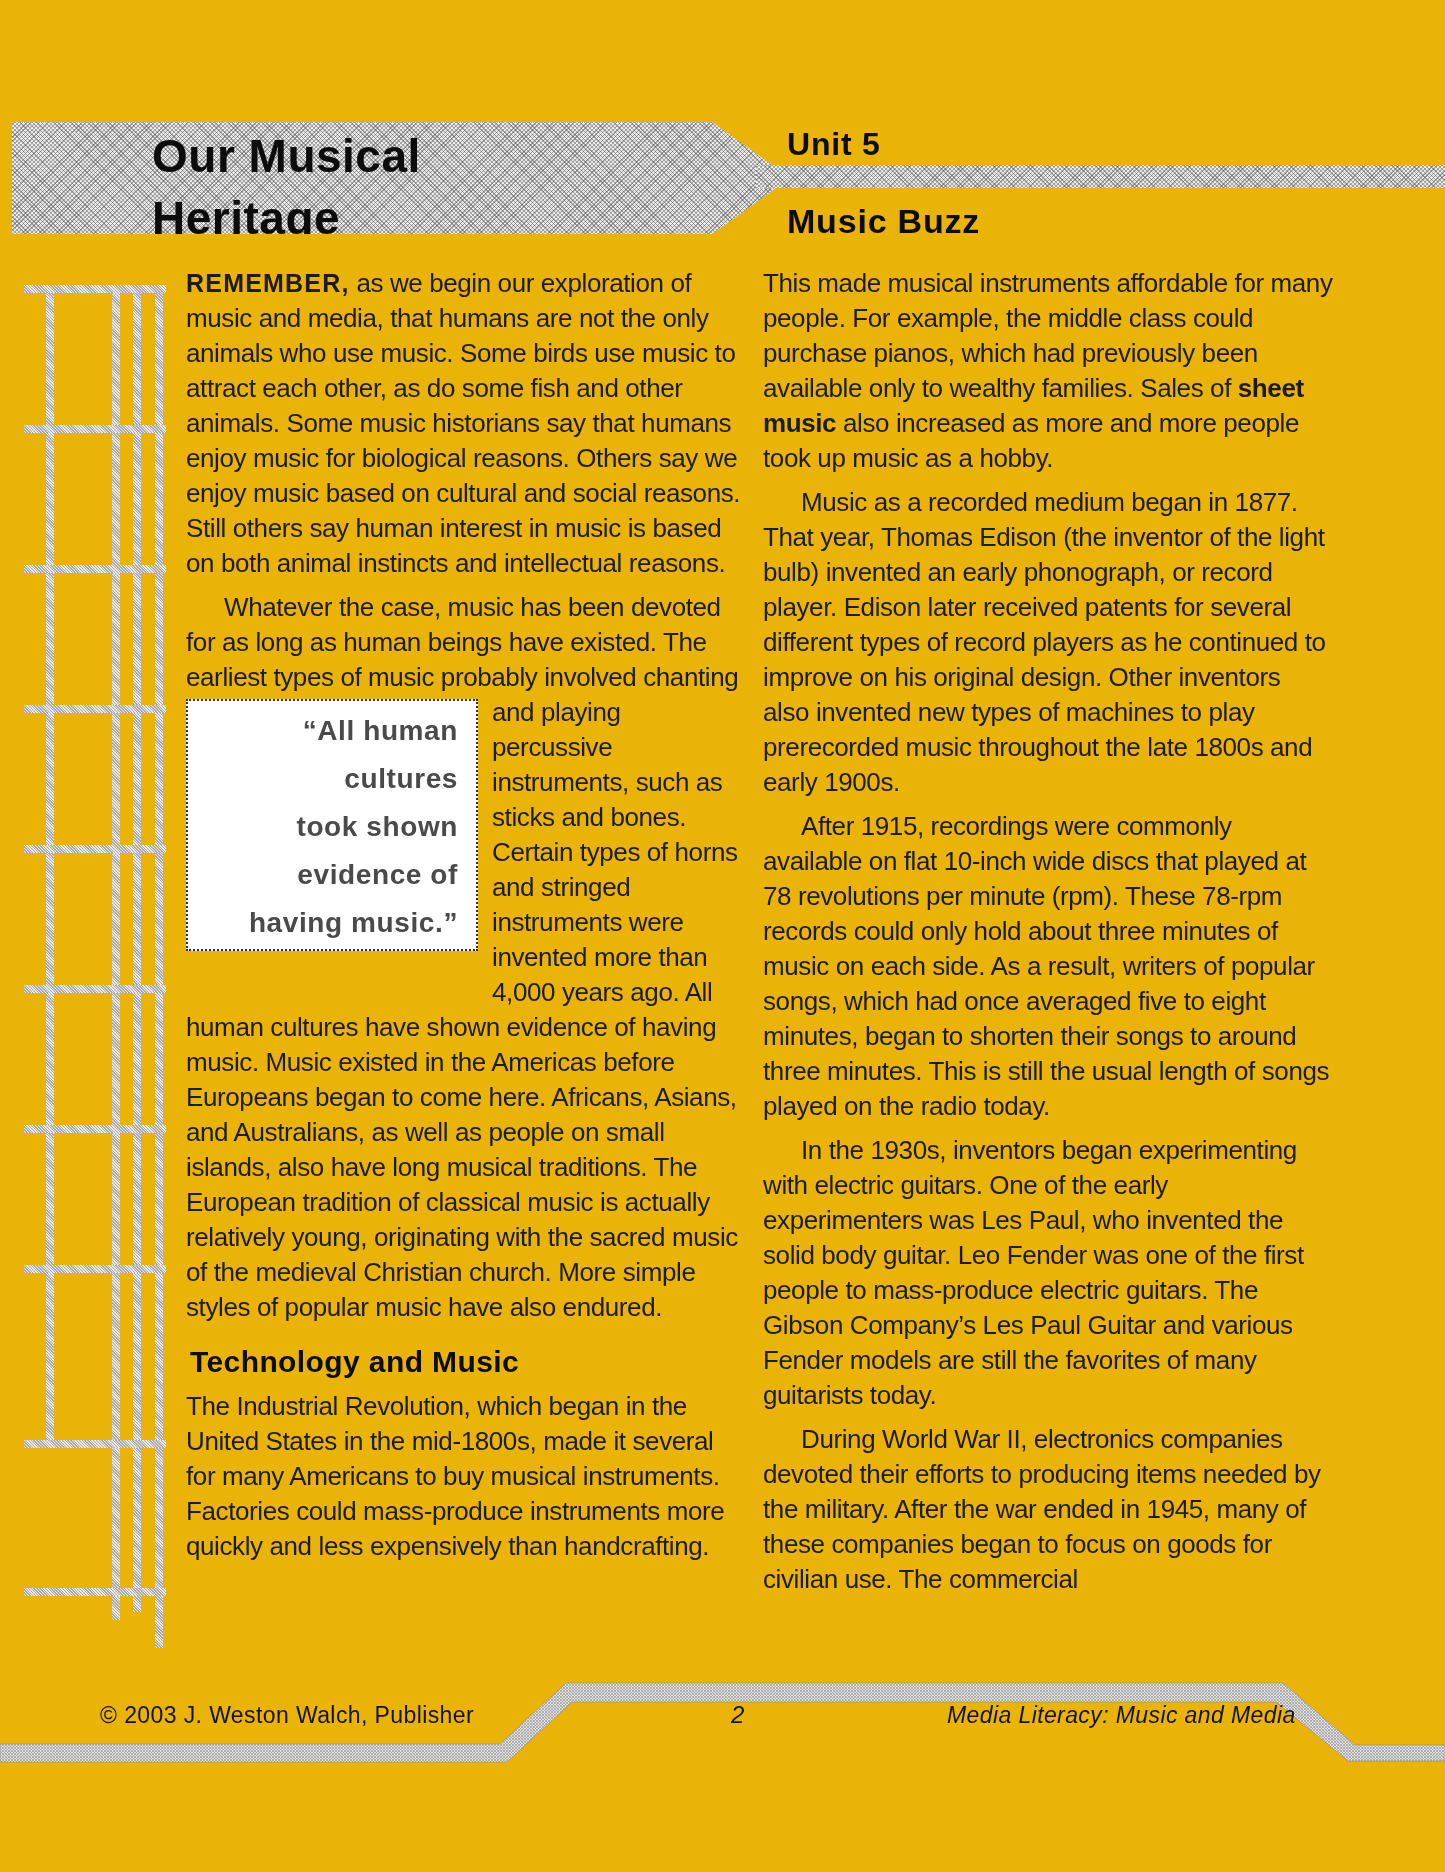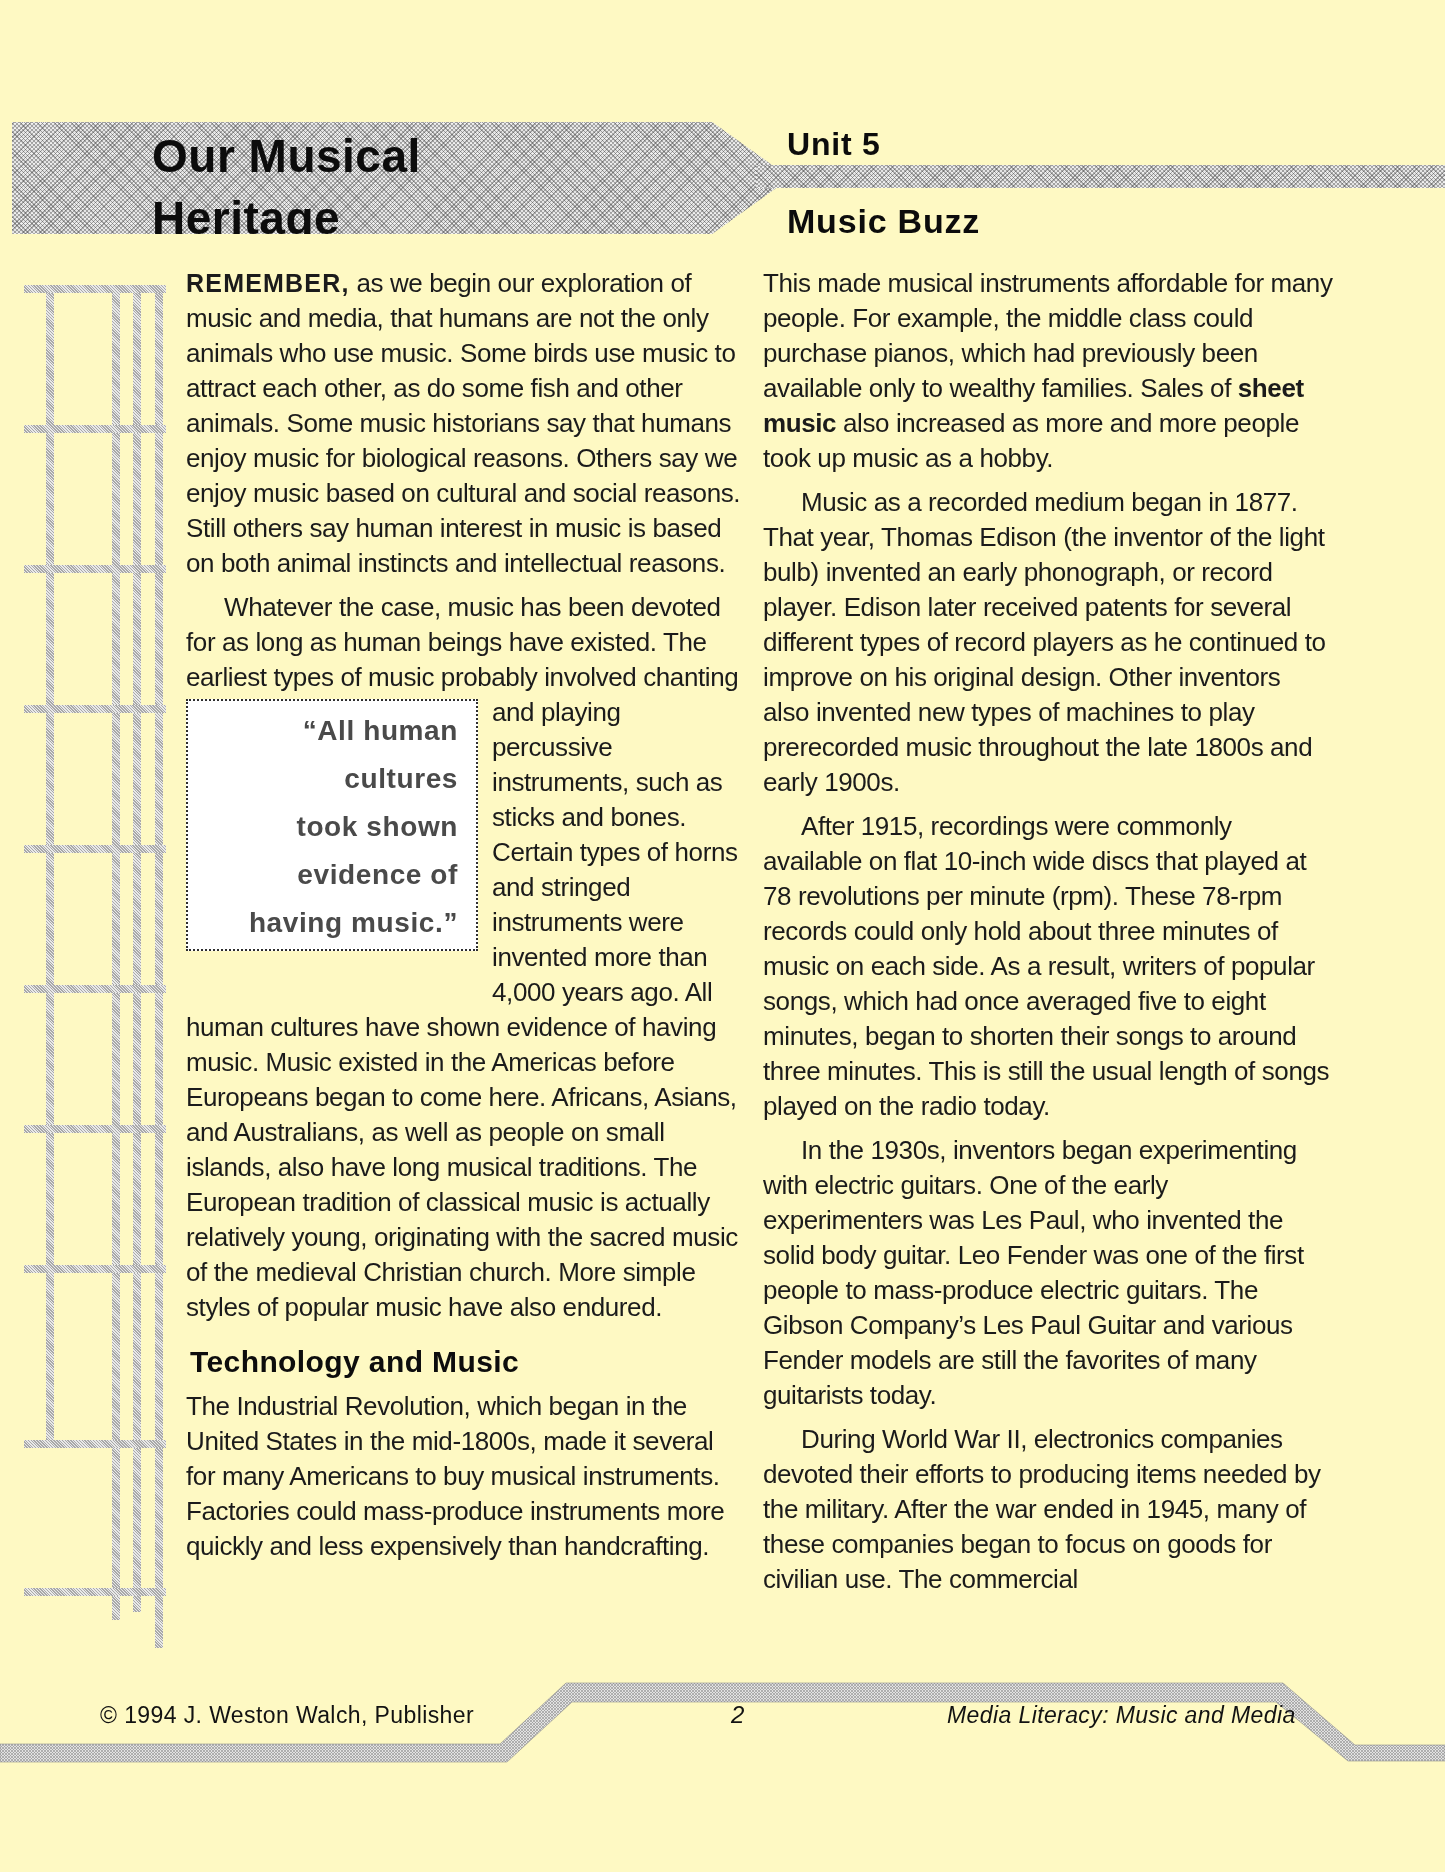--- a/index.html
+++ b/index.html
@@ -1,19 +1,19 @@
 <!DOCTYPE html>
 <html><head>
 <meta charset="utf-8">
 <style>
   * { margin:0; padding:0; box-sizing:border-box; }
   html,body { background:#ffffff; }
   body { font-family:"Liberation Sans", sans-serif; }
   .page {
-    position:relative; width:1445px; height:1872px; background:#fef9c3;
+    position:relative; width:1445px; height:1872px; background:#eab308;
     overflow:hidden; margin:0 auto;
   }
   
   .hatch {
     background-color:#e4e4e4;
     background-image:
       repeating-linear-gradient(45deg, rgba(50,50,50,.38) 0 1px, transparent 1px 3px),
       repeating-linear-gradient(-45deg, rgba(50,50,50,.38) 0 1px, transparent 1px 3px),
       repeating-linear-gradient(0deg, rgba(255,255,255,.55) 0 1px, transparent 1px 5px);
   }
@@ -161,17 +161,17 @@
 
   <svg class="footer-ribbon" width="1445" height="200" viewBox="0 0 1445 200">
     <defs>
       <pattern id="hatchp" width="3" height="3" patternUnits="userSpaceOnUse">
         <rect width="3" height="3" fill="#e2e2e2"></rect>
         <path d="M0 0 L3 3 M3 0 L0 3" stroke="#989898" stroke-width="0.7"></path>
       </pattern>
     </defs>
     <path d="M0 74 L500 74 L566 13 L1283 13 L1355 75 L1445 75 L1445 91 L1348 91 L1276 32 L572 32 L507 92 L0 92 Z" fill="url(#hatchp)" stroke="#8d8d8d" stroke-width="0.6"></path>
   </svg>
-  <div class="footer-copyright">© 1994 J. Weston Walch, Publisher</div>
+  <div class="footer-copyright">© 2003 J. Weston Walch, Publisher</div>
   <div class="footer-page">2</div>
   <div class="footer-book">Media Literacy: Music and Media</div>
 
 </div>
 
 </body></html>

